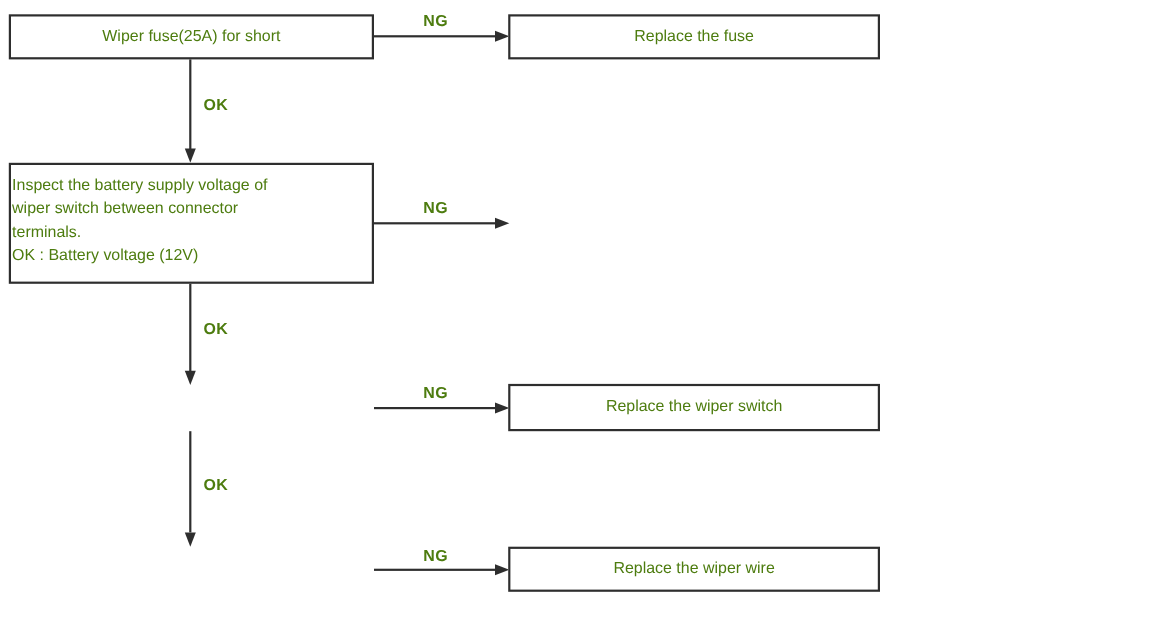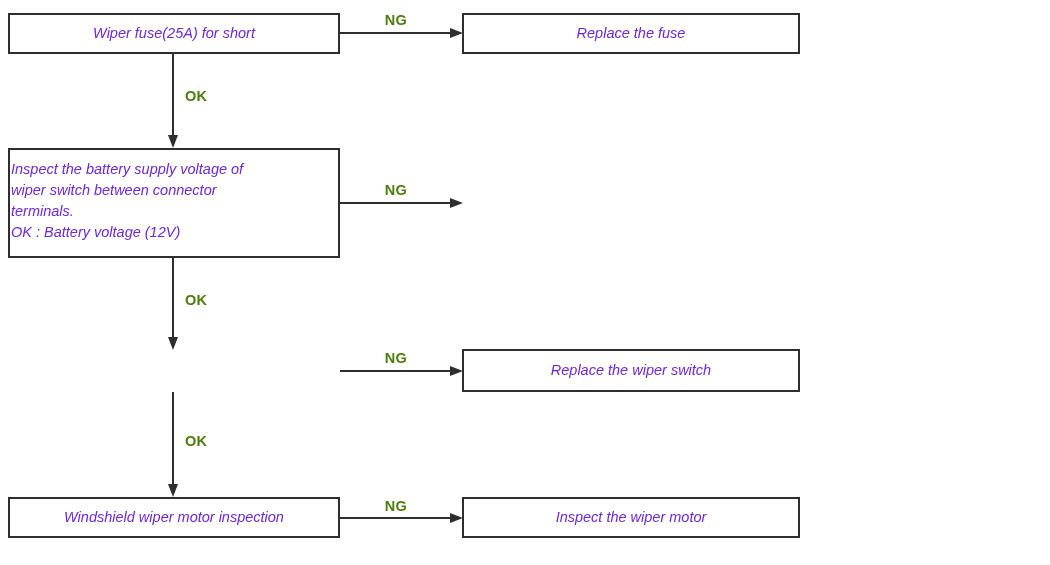--- a/index.html
+++ b/index.html
@@ -14,24 +14,23 @@
   }
   .box {
     position: absolute;
     border: 2px solid #2e2e2e;
     background: #ffffff;
     display: flex;
     align-items: center;
     justify-content: center;
     font-size: 14.5px;
     line-height: 21px;
-    color: #6d28d9;
+    color: #4d7c0f;
     text-align: center;
     white-space: pre-line;
-    font-style: italic;
   }
   .box.align-left {
     justify-content: flex-start;
     align-items: flex-start;
     text-align: left;
     padding: 9px 1px;
   }
   .hline { position: absolute; height: 2px; background: #2e2e2e; }
   .vline { position: absolute; width: 2px; background: #2e2e2e; }
   .arrow-right {
@@ -81,19 +80,18 @@
   <div class="edge-label" style="left:185px; top:292px;">OK</div>
 
   <div class="edge-label ng-label" style="left:340px; top:350px;">NG</div>
   <div class="hline" style="left:340px; top:370px; width:112px;"></div>
   <div class="arrow-right" style="left:450px; top:365.5px;"></div>
   <div class="box" style="left:462px; top:349px; width:338px; height:43px;">Replace the wiper switch</div>
   <div class="vline" style="left:172px; top:392px; height:92px;"></div>
   <div class="arrow-down" style="left:167.5px; top:484px;"></div>
   <div class="edge-label" style="left:185px; top:433px;">OK</div>
 
-  <div class="box" style="left:8px; top:497px; width:332px; height:41px;">Windshield wiper motor inspection</div>
   <div class="edge-label ng-label" style="left:340px; top:498px;">NG</div>
   <div class="hline" style="left:340px; top:517px; width:112px;"></div>
   <div class="arrow-right" style="left:450px; top:512.5px;"></div>
-  <div class="box" style="left:462px; top:497px; width:338px; height:41px;">Inspect the wiper motor</div>
+  <div class="box" style="left:462px; top:497px; width:338px; height:41px;">Replace the wiper wire</div>
 
 </div>
 
 </body></html>

